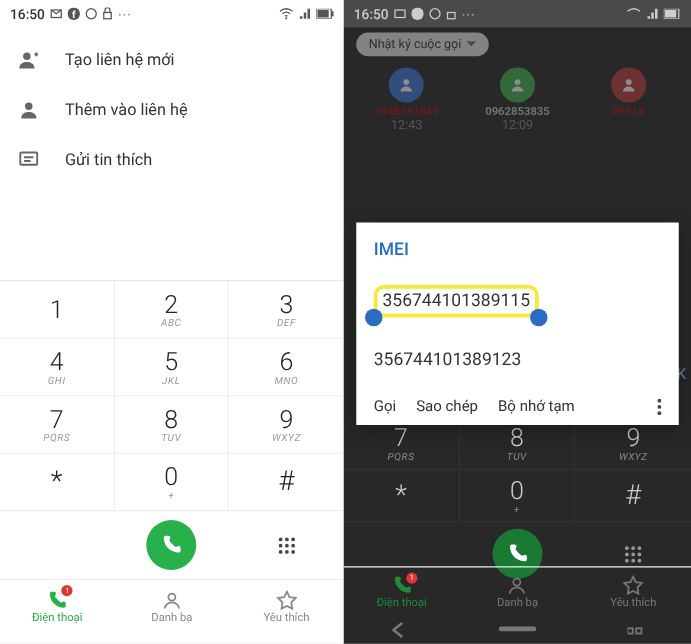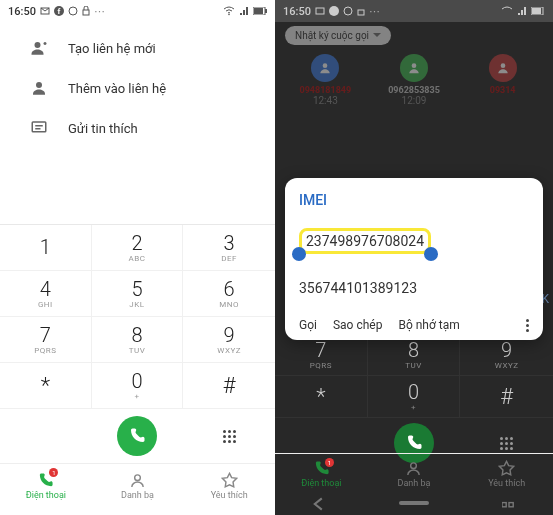--- a/index.html
+++ b/index.html
@@ -9,42 +9,42 @@
   .screen-right { width: 278px; background: #4a4a4a; }
 
   
   .status-bar { height: 22px; display: flex; align-items: center; justify-content: space-between; padding: 0 8px; font-size: 11px; font-weight: 500; }
   .status-left, .status-right { display: flex; align-items: center; gap: 4px; }
   .status-right svg { display: block; }
   .screen-left .status-bar { color: #333; }
   .screen-right .status-bar { color: #ccc; }
 
   
-  .menu-list { padding: 6px 16px; }
+  .menu-list { padding: 6px 0; }
   .menu-item { display: flex; align-items: center; height: 40px; padding: 0 14px; gap: 20px; }
   .menu-item .icon { width: 18px; height: 18px; color: #666; }
   .menu-item .label { font-size: 13px; color: #333; }
 
   
   .spacer-left { flex: 0 0 70px; }
 
   
   .dial-display { display: flex; align-items: center; padding: 0 12px 10px; }
   .dial-display .more { width: 12px; display: flex; flex-direction: column; gap: 2px; align-items: center; }
   .dial-display .more span { width: 3px; height: 3px; background: #333; border-radius: 50%; }
   .dialed-wrap { flex: 1; display: flex; justify-content: center; }
   .dialed { font-size: 26px; font-weight: 400; color: #222; border: 3px solid #f9e838; border-radius: 10px; padding: 0 18px; }
   .backspace { width: 22px; height: 18px; }
 
   
   .keypad { display: grid; grid-template-columns: repeat(3,1fr); border-top: 1px solid #e8e8e8; }
   .key { height: 46px; display: flex; flex-direction: column; align-items: center; justify-content: center; border-right: 1px solid #f0f0f0; border-bottom: 1px solid #f0f0f0; }
   .key:nth-child(3n) { border-right: none; }
   .key .digit { font-size: 20px; color: #222; font-weight: 300; line-height: 1; }
-  .key .sub { font-size: 8px; color: #999; letter-spacing: 0.5px; margin-top: 1px; }
+  .key .sub { font-size: 8px; color: #999; letter-spacing: 0.5px; margin-top: 1px; font-style: italic; }
   .key.sym .digit { font-size: 22px; }
 
   
   .action-row { display: grid; grid-template-columns: repeat(3,1fr); height: 54px; align-items: center; justify-items: center; }
   .call-btn { width: 40px; height: 40px; border-radius: 50%; background: #28b04a; display:flex; align-items:center; justify-content:center; }
   .dots-grid { display: grid; grid-template-columns: repeat(3,3px); grid-auto-rows: 3px; gap: 2px; }
   .dots-grid span { background: #444; border-radius: 50%; }
 
   
   .tabs { display: grid; grid-template-columns: repeat(3,1fr); height: 44px; border-top: 1px solid #eee; }
@@ -64,21 +64,21 @@
   .contacts-row { position:absolute; top:32px; left:0; right:0; display:flex; justify-content:space-around; padding:0 6px; }
   .contact { width:60px; display:flex; flex-direction:column; align-items:center; font-size:9px; }
   .avatar { width:28px; height:28px; border-radius:50%; display:flex; align-items:center; justify-content:center; margin-bottom:3px; position:relative; }
   .avatar svg { width:14px; height:14px; fill:#fff; }
   .av0 { background:#5a8de0; } .av1 { background:#e6c34a; } .av2 { background:#5cc06a; } .av3 { background:#c85a5a; }
   .contact .num { color:#b33; font-weight:700; }
   .contact.n2 .num, .contact.n3 .num { color:#ccc; }
   .contact .time { color:#999; font-size:10px; }
 
   
-  .dialog { position:absolute; top:156px; left:10px; right:10px; background:#fff; border-radius:12px; box-shadow:0 4px 16px rgba(0,0,0,0.35); padding:14px 14px 8px; z-index:5; }
+  .dialog { position:absolute; top:156px; left:10px; right:10px; background:#fff; border-radius:0; box-shadow:0 4px 16px rgba(0,0,0,0.35); padding:14px 14px 8px; z-index:5; }
   .dialog h3 { color:#2a6bc4; font-size:14px; font-weight:500; margin-bottom:14px; }
   .imei-row { font-size:14px; color:#333; padding:6px 0; }
   .imei-sel { border:3px solid #f9e838; border-radius:8px; display:inline-block; padding:2px 4px; position:relative; }
   .sel-handle { position:absolute; width:14px; height:14px; background:#2a6bc4; border-radius:50%; }
   .sel-handle.left { left:-10px; bottom:-10px; }
   .sel-handle.right { right:-10px; bottom:-10px; }
   .dialog-actions { display:flex; align-items:center; justify-content:space-between; margin-top:16px; font-size:12px; color:#333; }
   .dialog-actions .act-left { display:flex; gap:16px; }
   .dialog-actions .more { display:flex; flex-direction:column; gap:2px; }
   .dialog-actions .more span { width:3px; height:3px; background:#444; border-radius:50%; }
@@ -333,21 +333,21 @@
         <span class="time"></span>
       </div>
     </div>
 
     <div class="dim-overlay"></div>
 
     <div class="dialog">
       <h3>IMEI</h3>
       <div class="imei-row">
         <span class="imei-sel">
-          <span>237498976708024</span>
+          <span>356744101389115</span>
           <span class="sel-handle left"></span>
           <span class="sel-handle right"></span>
         </span>
       </div>
       <div class="imei-row" style="margin-top:14px">356744101389123</div>
       <div class="dialog-actions">
         <div class="act-left">
           <span>Gọi</span>
           <span>Sao chép</span>
           <span>Bộ nhớ tạm</span>

